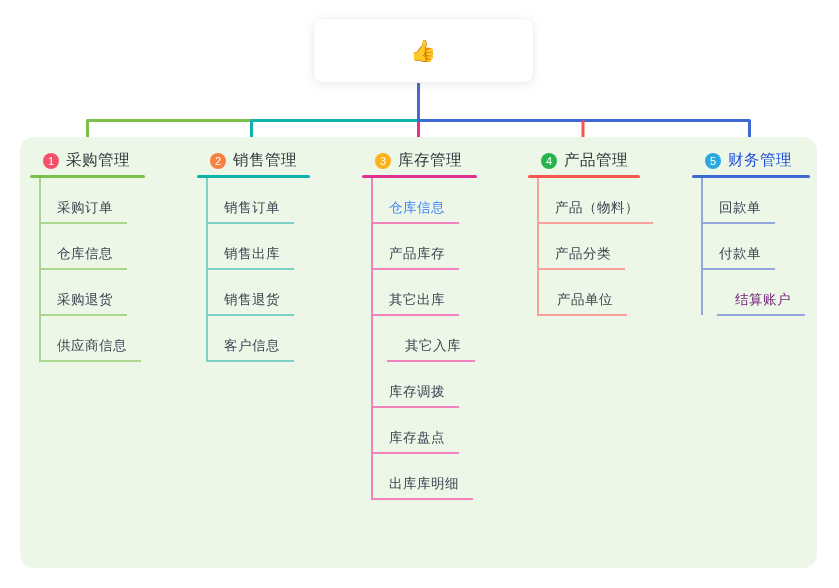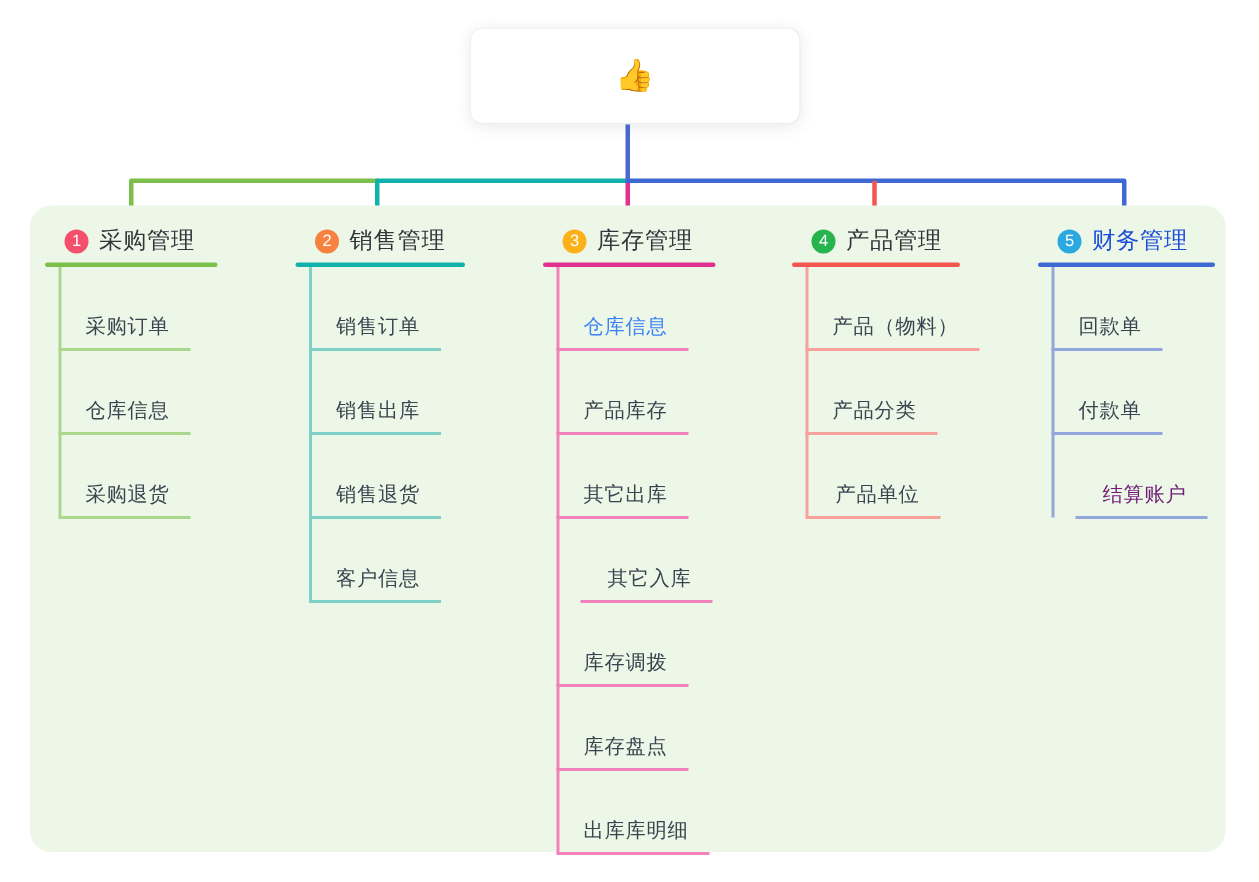--- a/index.html
+++ b/index.html
@@ -24,21 +24,21 @@
   .branch { position:absolute; top:146px; z-index:2; }
   .branch-header { height:29px; display:flex; align-items:center; gap:7px; padding-left:13px; }
   .badge {
     width:16px; height:16px; border-radius:50%; flex:0 0 16px;
     color:#fff; font-size:11px; font-weight:500; line-height:16px; text-align:center;
   }
   .branch-label { font-size:15.5px; letter-spacing:.5px; white-space:nowrap; }
   .branch-underline { height:3px; border-radius:1.5px; }
   .children { position:relative; margin-left:9px; }
   .spine { position:absolute; left:0; top:0; bottom:1px; width:2px; }
-  .sub-item { height:56px; display:flex; align-items:flex-end; }
+  .sub-item { height:46px; display:flex; align-items:flex-end; }
   .sub-item:first-child { height:50px; }
   .sub-line {
     display:inline-block; border-bottom:2px solid; white-space:nowrap;
     padding:0 14px 5px 18px; font-size:13.5px; letter-spacing:.5px;
   }
 </style>
 </head>
 <body>
 
 <svg class="connectors" width="839" height="588">
@@ -68,20 +68,23 @@
       <div class="children">
         <div class="spine" style="background: rgb(171, 215, 142);"></div>
         <div class="sub-item">
           <span class="sub-line" style="border-bottom-color: rgb(171, 215, 142); color: rgb(60, 67, 80);">采购订单</span>
         </div>
         <div class="sub-item">
           <span class="sub-line" style="border-bottom-color: rgb(171, 215, 142); color: rgb(60, 67, 80);">仓库信息</span>
         </div>
         <div class="sub-item">
           <span class="sub-line" style="border-bottom-color: rgb(171, 215, 142); color: rgb(60, 67, 80);">采购退货</span>
+        </div>
+        <div class="sub-item">
+          <span class="sub-line" style="border-bottom-color: rgb(171, 215, 142); color: rgb(60, 67, 80);">供应商信息</span>
         </div>
       </div>
     </div>
     <div class="branch" style="left: 197px; width: 113px;">
       <div class="branch-header">
         <span class="badge" style="background: rgb(248, 129, 63);">2</span>
         <span class="branch-label" style="color: rgb(48, 53, 60);">销售管理</span>
       </div>
       <div class="branch-underline" style="background: rgb(16, 179, 171);"></div>
       <div class="children">

